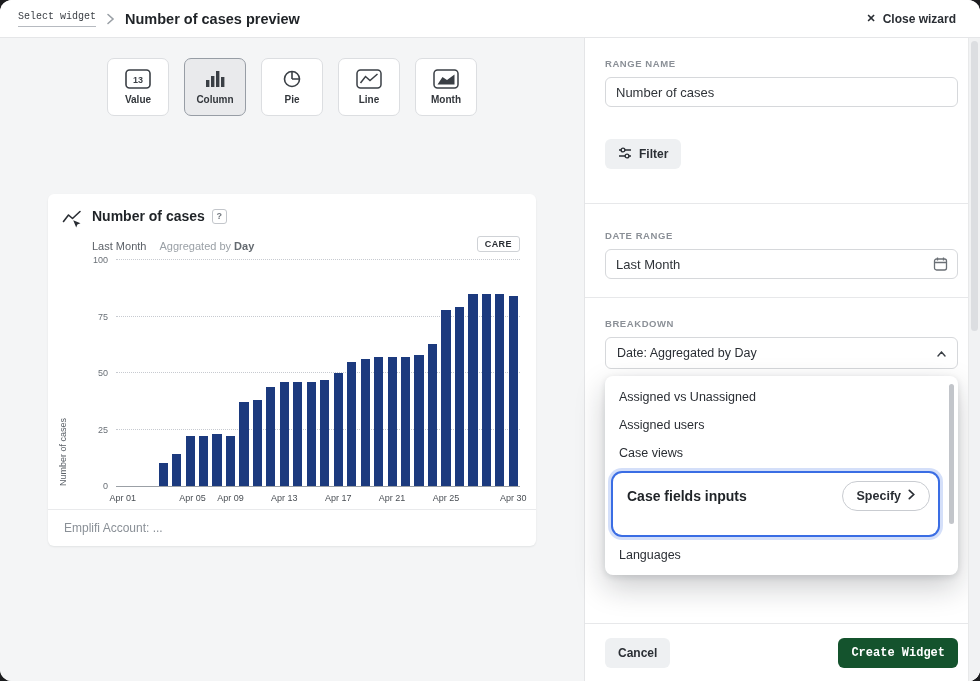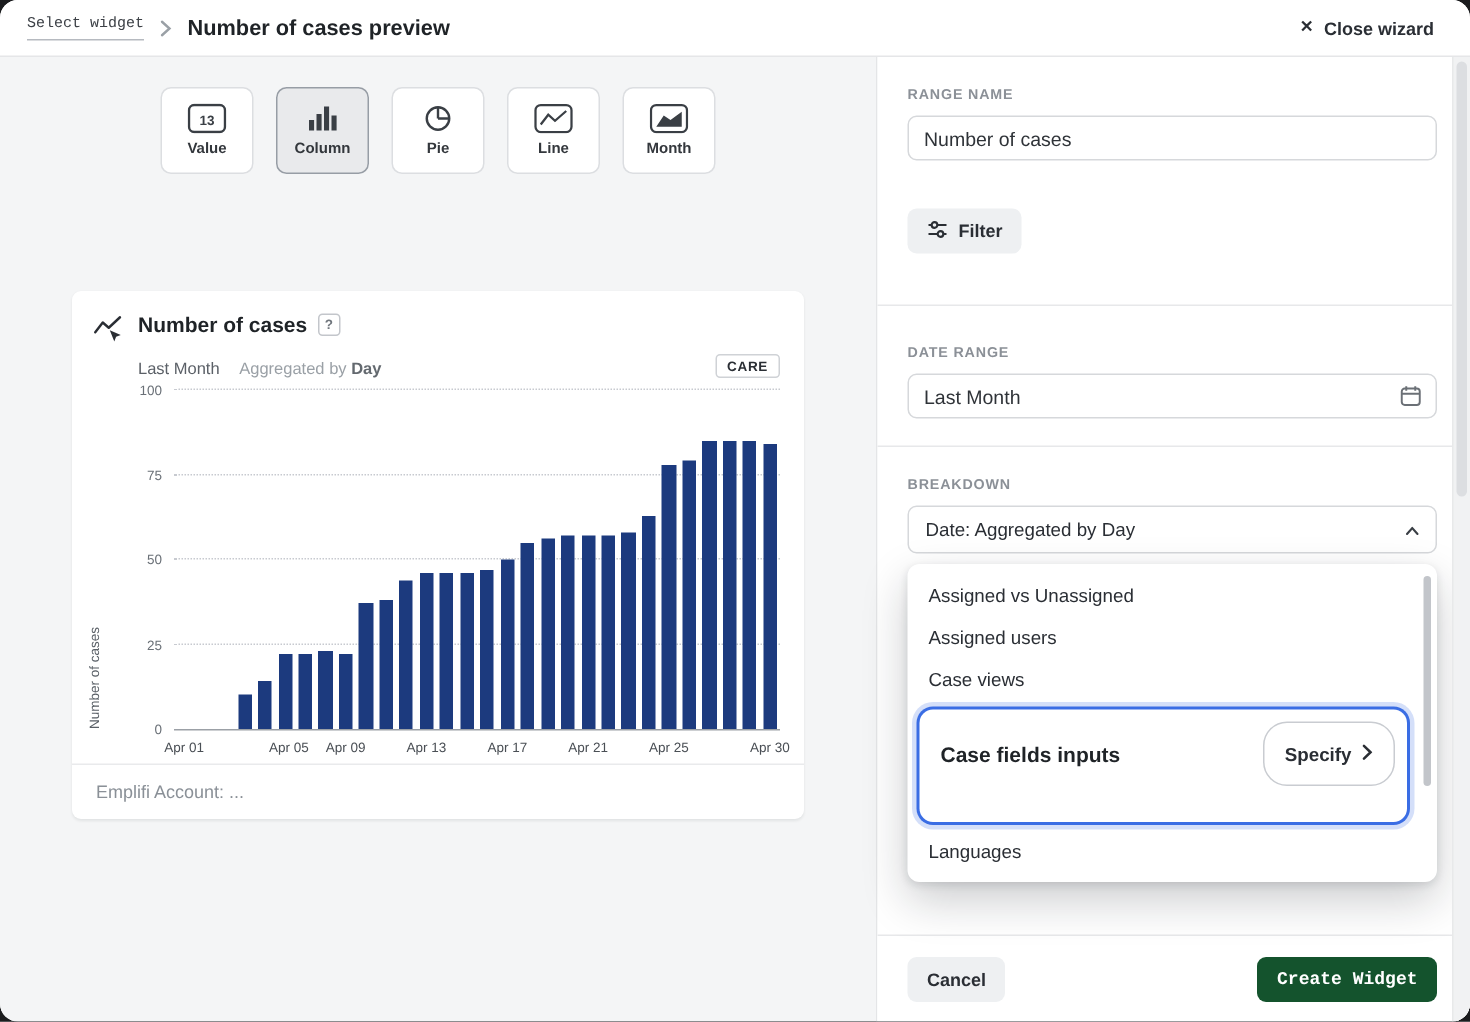--- a/index.html
+++ b/index.html
@@ -52,21 +52,21 @@
   .divider{height:1px;background:#e7e8ea;border:none;margin:34px -22px 0 -20px;}
   .divider.d2{margin-top:18px;}
   .mt26{margin-top:26px;}
   .mt20{margin-top:20px;}
   .select-box{margin-top:8px;height:30px;border:1px solid #d6d8db;border-radius:6px;background:#fff;display:flex;align-items:center;justify-content:space-between;padding:0 11px;font-size:12.5px;color:#2a2e34;cursor:pointer;}
 
   .dropdown{position:absolute;left:20px;right:22px;top:338px;background:#fff;border-radius:8px;box-shadow:0 2px 6px rgba(20,24,31,.12),0 12px 30px rgba(20,24,31,.22);padding:7px 0 6px;z-index:6;}
   .menu-item{height:28px;display:flex;align-items:center;padding:0 14px;font-size:12.5px;color:#2a2e34;cursor:pointer;}
   .menu-highlight{margin:6px 20px 6px 8px;border-radius:9px;background:#fff;box-shadow:0 0 0 2px #3a6de4,0 0 0 5px rgba(58,109,228,.22);padding:8px 8px 24px 14px;display:flex;align-items:center;justify-content:space-between;cursor:pointer;}
   .menu-highlight .hl-label{font-size:14px;font-weight:700;color:#1f2327;}
-  .specify-btn{display:inline-flex;align-items:center;gap:7px;background:#fff;border:1px solid #c9ccd1;border-radius:16px;height:43px;padding:0 14px;font-family:inherit;font-size:12.5px;font-weight:700;color:#2a2e34;cursor:pointer;}
+  .specify-btn{display:inline-flex;align-items:center;gap:7px;background:#fff;border:1px solid #c9ccd1;border-radius:16px;height:30px;padding:0 14px;font-family:inherit;font-size:12.5px;font-weight:700;color:#2a2e34;cursor:pointer;}
   .menu-scrollbar{position:absolute;right:4px;top:8px;width:5px;height:140px;border-radius:3px;background:#c2c5ca;cursor:pointer;}
 
   .panel-footer{position:absolute;left:0;right:0;bottom:0;height:58px;border-top:1px solid #e7e8ea;display:flex;align-items:center;justify-content:space-between;padding:0 22px 0 20px;box-sizing:border-box;background:#fff;}
   .create-btn{color:#fff;background:#2b5ae7;}
 
   .page-scrollbar{position:absolute;right:0;top:38px;bottom:0;width:11px;background:#f1f2f3;border-left:1px solid #e8e9ea;z-index:7;}
   .page-scrollbar .thumb{position:absolute;top:3px;left:2px;width:7px;height:290px;border-radius:4px;background:#dcdee1;cursor:pointer;}
 </style>
 </head>
 <body>

